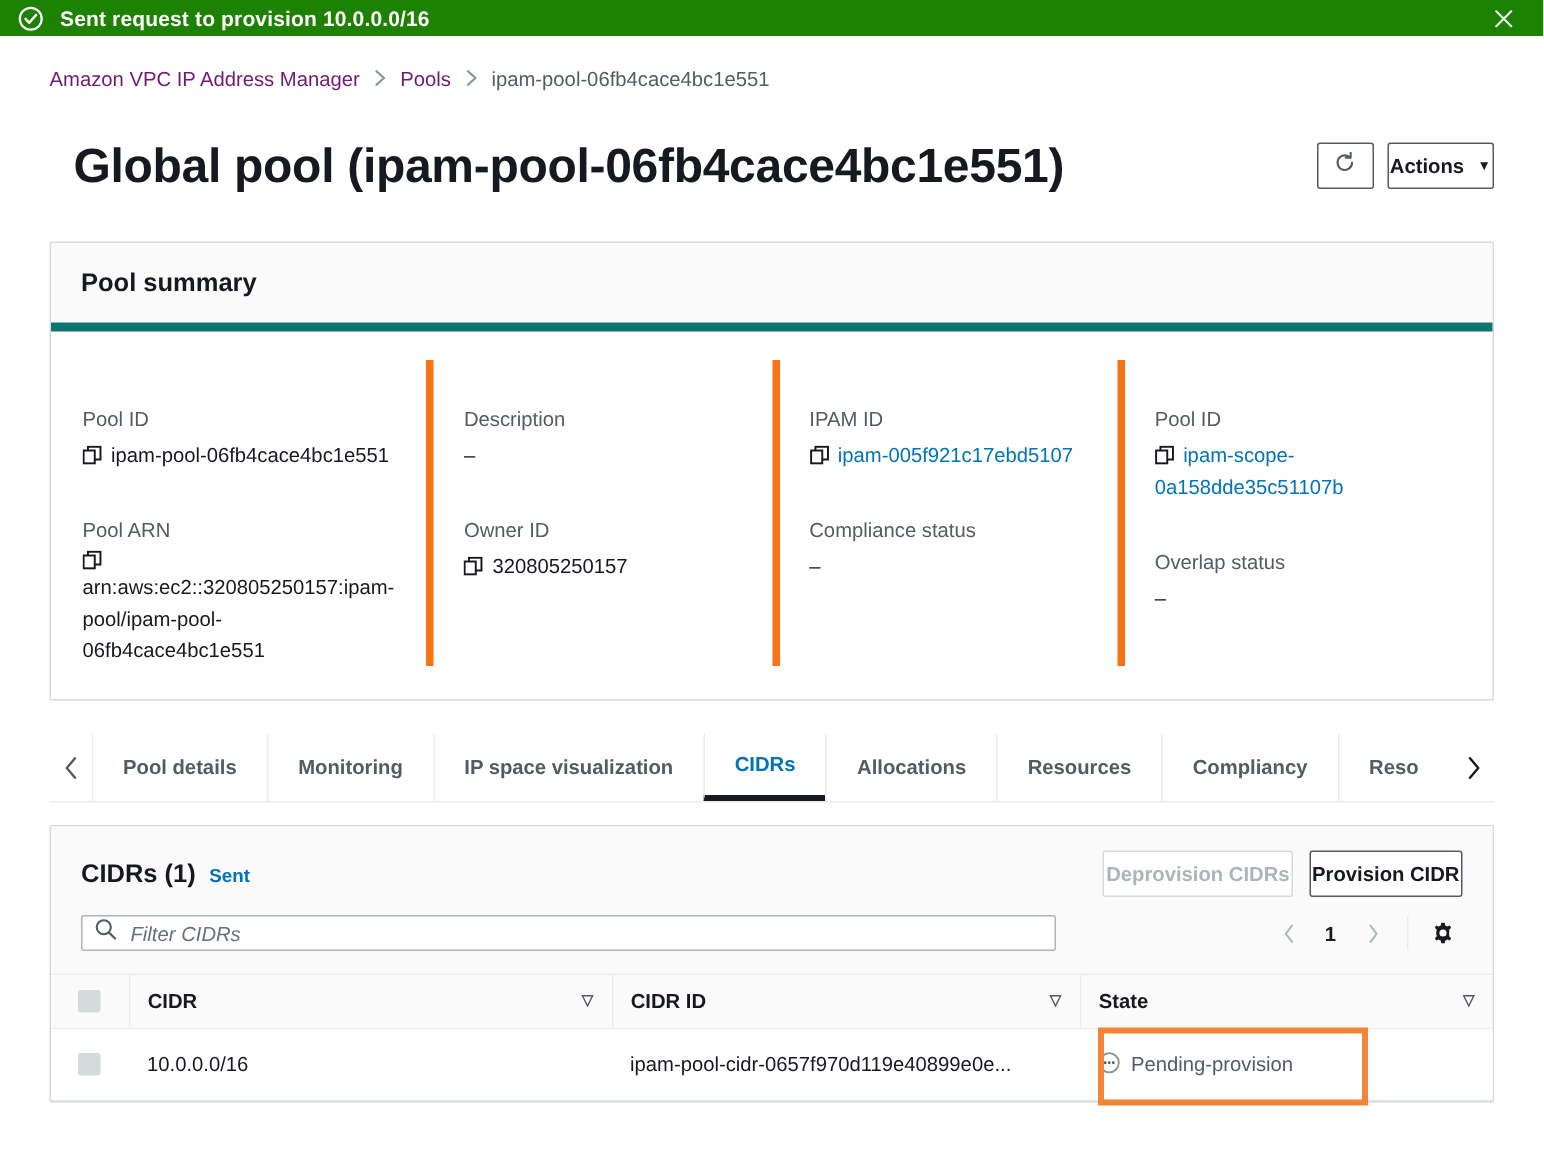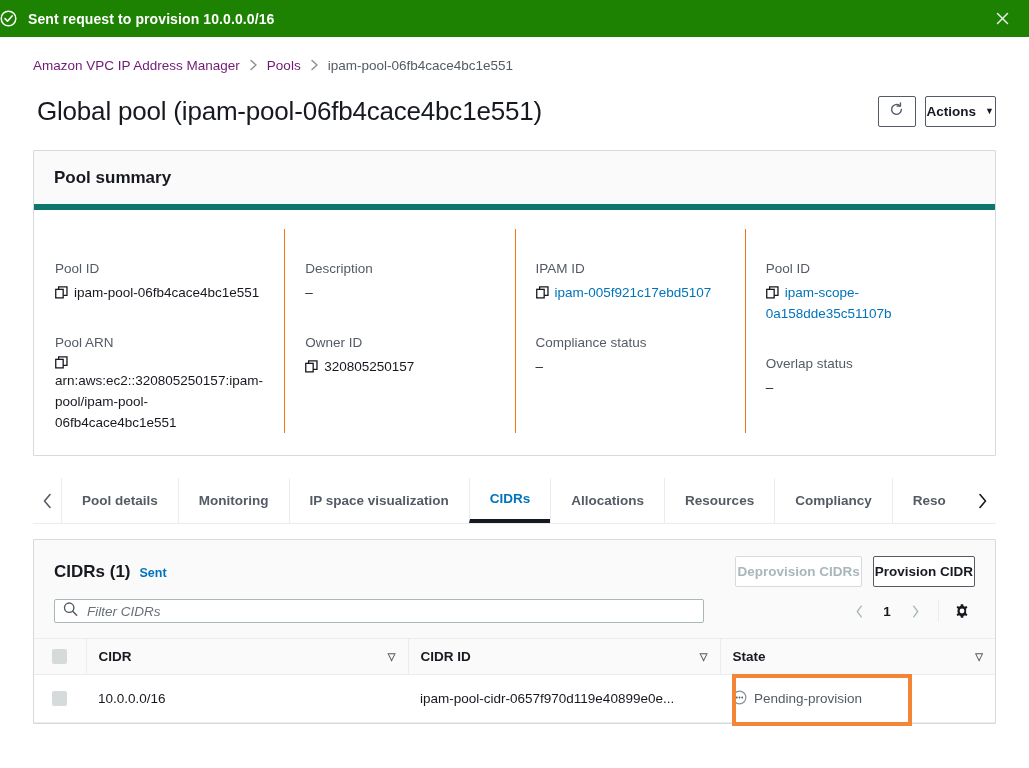--- a/index.html
+++ b/index.html
@@ -7,25 +7,25 @@
     margin: 0; padding: 0;
     width: 1029px; height: 768px;
     background: #ffffff;
     font-family: "Liberation Sans", sans-serif;
     color: #16191f;
     overflow: hidden;
   }
 
   
   .flash {
-    height: 37px;
+    height: 24px;
     background: #1d8102;
     display: flex;
     align-items: center;
-    padding: 0 14px 0 0;
+    padding: 0 14px 0 12px;
     color: #ffffff;
   }
   .flash-check {
     width: 17px; height: 17px;
     flex: 0 0 17px;
     margin-right: 11px;
     display: block;
   }
   .flash-text {
     font-size: 14px;
@@ -58,25 +58,25 @@
     font-size: 13px;
     display: inline-block;
   }
   .crumb-sep svg { display: block; }
 
   .title-row {
     display: flex; align-items: center; justify-content: space-between;
     margin-top: 7px; margin-bottom: 19px;
   }
   .page-title {
-    font-size: 26px;
-    font-weight: 400;
+    font-size: 32px;
+    font-weight: 700;
     color: #16191f;
     letter-spacing: -.2px;
-    margin: 4px;
+    margin: 16px;
     line-height: 32px;
   }
   .title-actions { display: flex; align-items: center; gap: 9px; }
 
   .btn {
     border: 1px solid #545b64;
     background: #ffffff;
     color: #16191f;
     border-radius: 2px;
     font-family: "Liberation Sans", sans-serif;
@@ -114,21 +114,21 @@
     color: #16191f;
   }
   .card-body { padding: 19px 20px 22px 20px; }
 
   .summary-grid {
     display: grid;
     grid-template-columns: 1fr 1fr 1fr 1fr;
   }
   .summary-col {
     padding: 0 20px;
-    border-left: 1px solid #f97316;
+    border-left: 5px solid #f97316;
   }
   .summary-col:first-child { border-left: none; padding-left: 1px; }
 
   .field { margin-bottom: 21px; margin-top: 31px; }
   .field:last-child { margin-bottom: 0; }
   .field-label {
     font-size: 13.5px;
     color: #545b64;
     margin-bottom: 5px;
     line-height: 17px;

